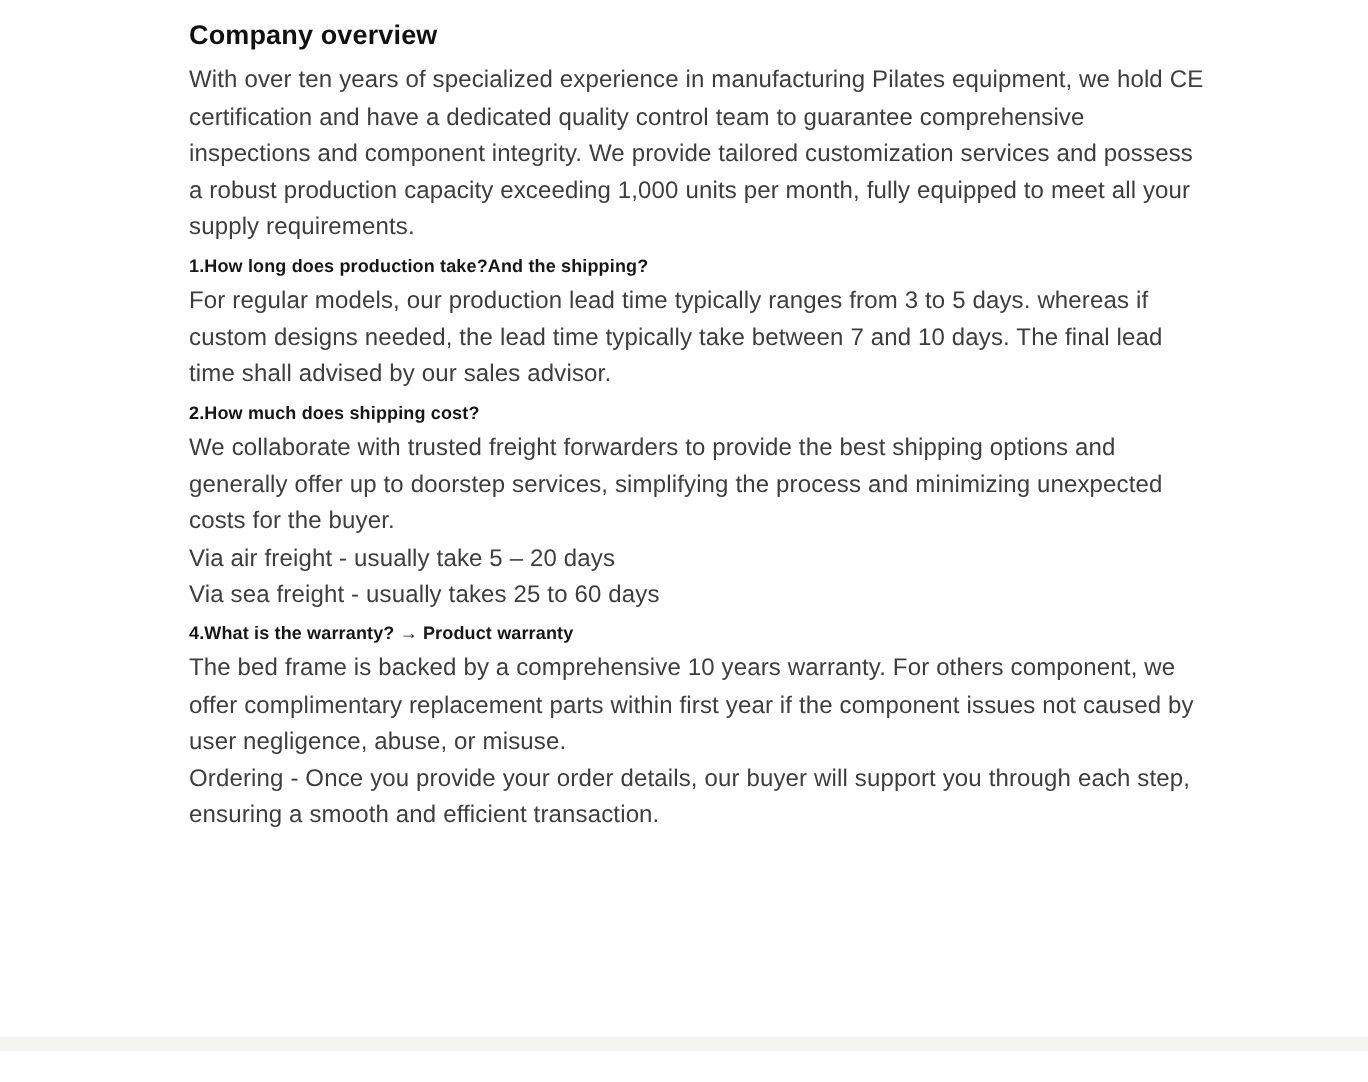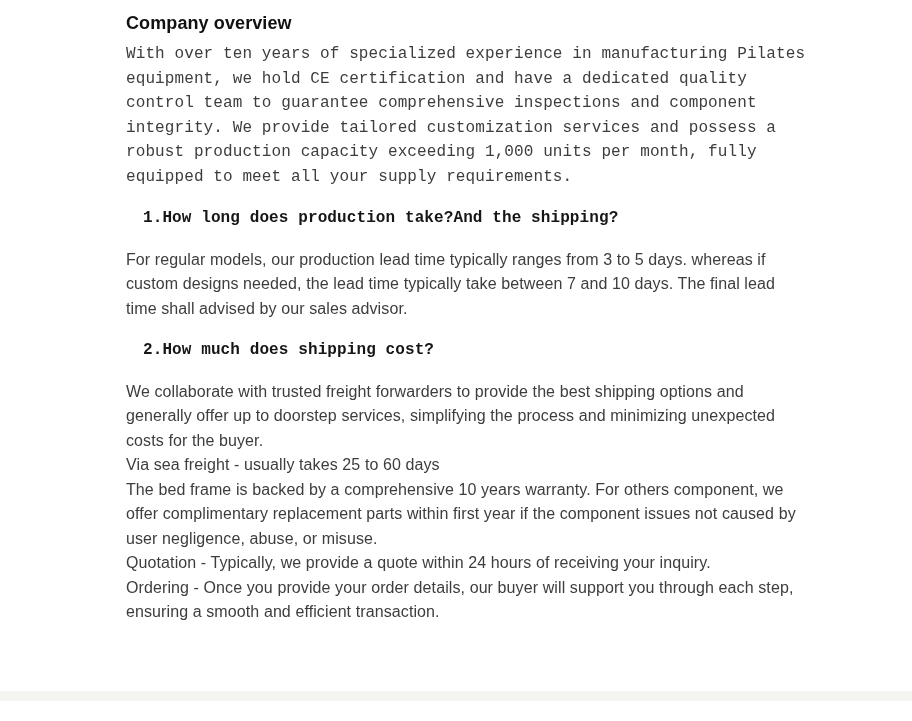--- a/index.html
+++ b/index.html
@@ -30,30 +30,28 @@
     letter-spacing: 0.1px;
   }
   .para {
     margin: 0;
     font-size: 16px;
     line-height: 24.5px;
     color: #3d3d3d;
     letter-spacing: 0.1px;
   }
   .intro {
-    font-family: Liberation Mono, monospace;
   }
   .sec-heading {
-    margin: 17px;
-    font-size: 16px;
+    margin: 0;
+    font-size: 12px;
     line-height: 24.5px;
     font-weight: 700;
     color: #161616;
     letter-spacing: 0.1px;
-    font-family: Liberation Mono, monospace;
   }
   .footer-strip {
     position: absolute;
     left: 0;
     bottom: 0;
     width: 912px;
     height: 10px;
     background: #f4f4f1;
   }
 </style>
@@ -68,29 +66,30 @@
     <p class="para intro">With over ten years of specialized experience in manufacturing Pilates equipment, we hold CE certification and have a dedicated quality control team to guarantee comprehensive inspections and component integrity. We provide tailored customization services and possess a robust production capacity exceeding 1,000 units per month, fully equipped to meet all your supply requirements.</p>
 
     <div>
       <p class="sec-heading">1.How long does production take?And the shipping?</p>
       <p class="para">For regular models, our production lead time typically ranges from 3 to 5 days. whereas if custom designs needed, the lead time typically take between 7 and 10 days. The final lead time shall advised by our sales advisor.</p>
     </div>
 
     <div>
       <p class="sec-heading">2.How much does shipping cost?</p>
       <p class="para">We collaborate with trusted freight forwarders to provide the best shipping options and generally offer up to doorstep services, simplifying the process and minimizing unexpected costs for the buyer.</p>
+      <p class="para">Via air freight - usually take 5 – 20 days</p>
       <p class="para">Via sea freight - usually takes 25 to 60 days</p>
     </div>
 
 
     <div>
+      <p class="sec-heading">4.What is the warranty? → Product warranty</p>
       <p class="para">The bed frame is backed by a comprehensive 10 years warranty. For others component, we offer complimentary replacement parts within first year if the component issues not caused by user negligence, abuse, or misuse.</p>
     </div>
 
     <div>
-      <p class="para">Quotation - Typically, we provide a quote within 24 hours of receiving your inquiry.</p>
       <p class="para">Ordering - Once you provide your order details, our buyer will support you through each step, ensuring a smooth and efficient transaction.</p>
     </div>
 
   </div>
 
   <div class="footer-strip"></div>
 </div>
 
 </body></html>

